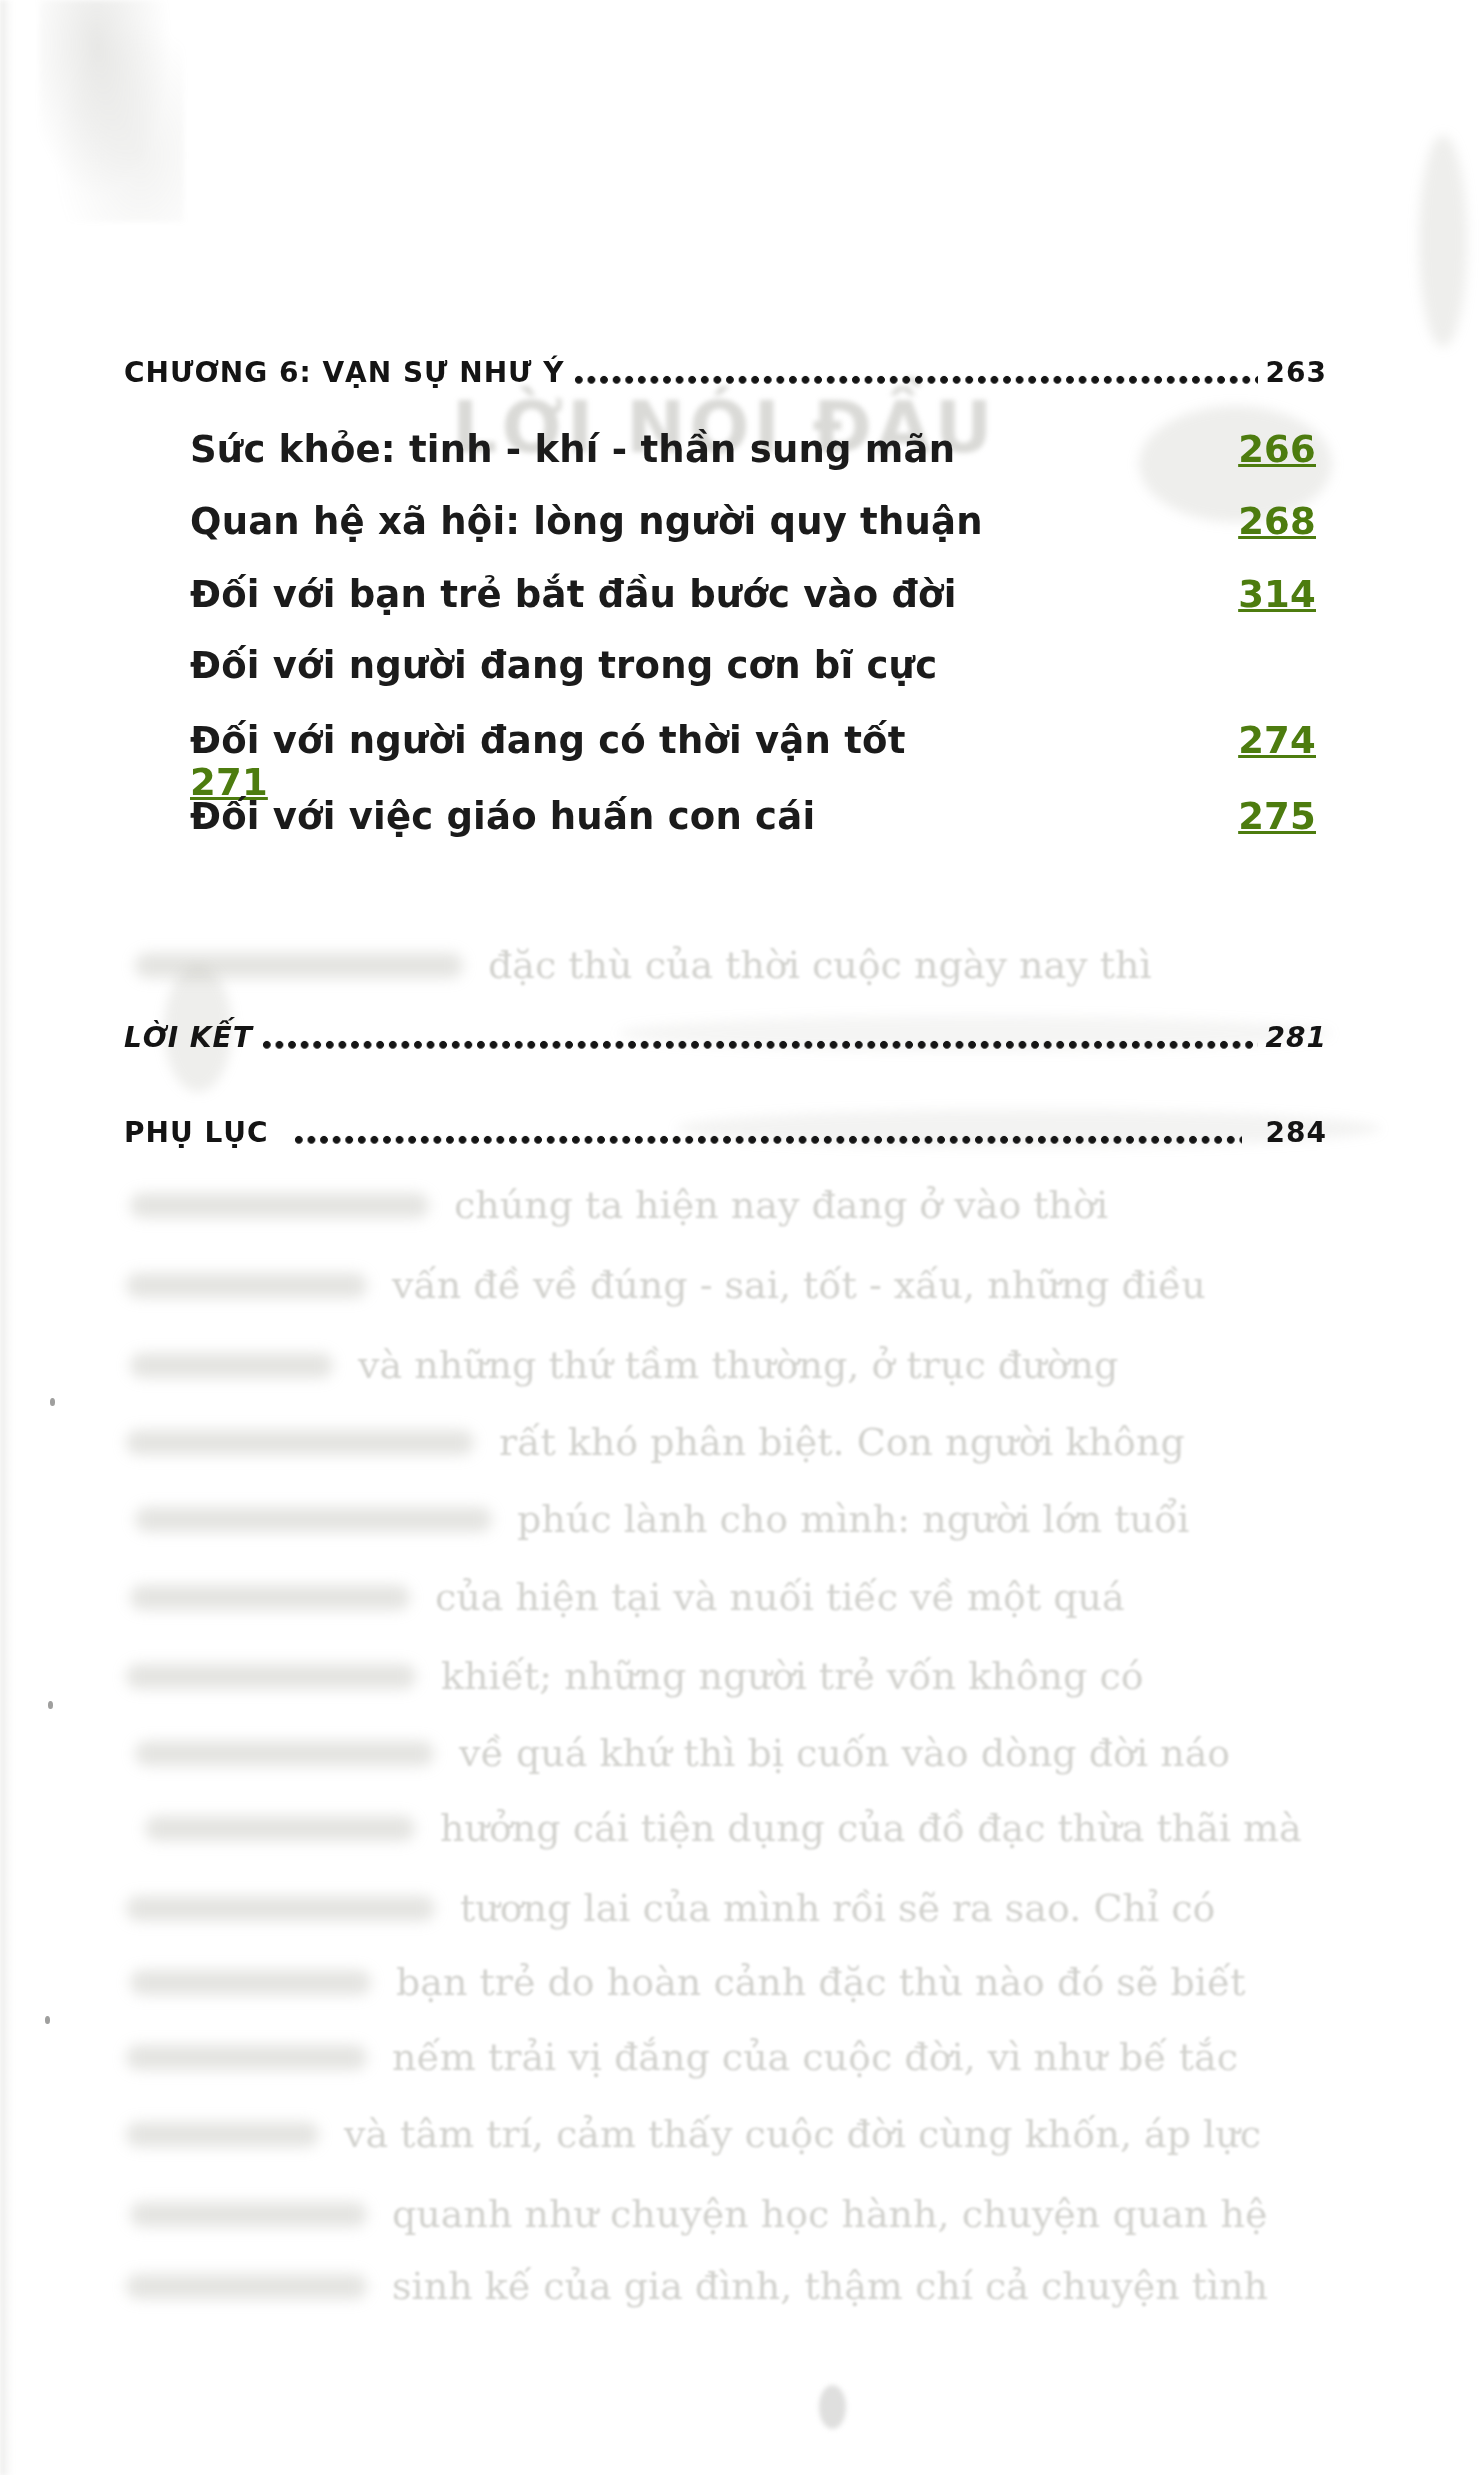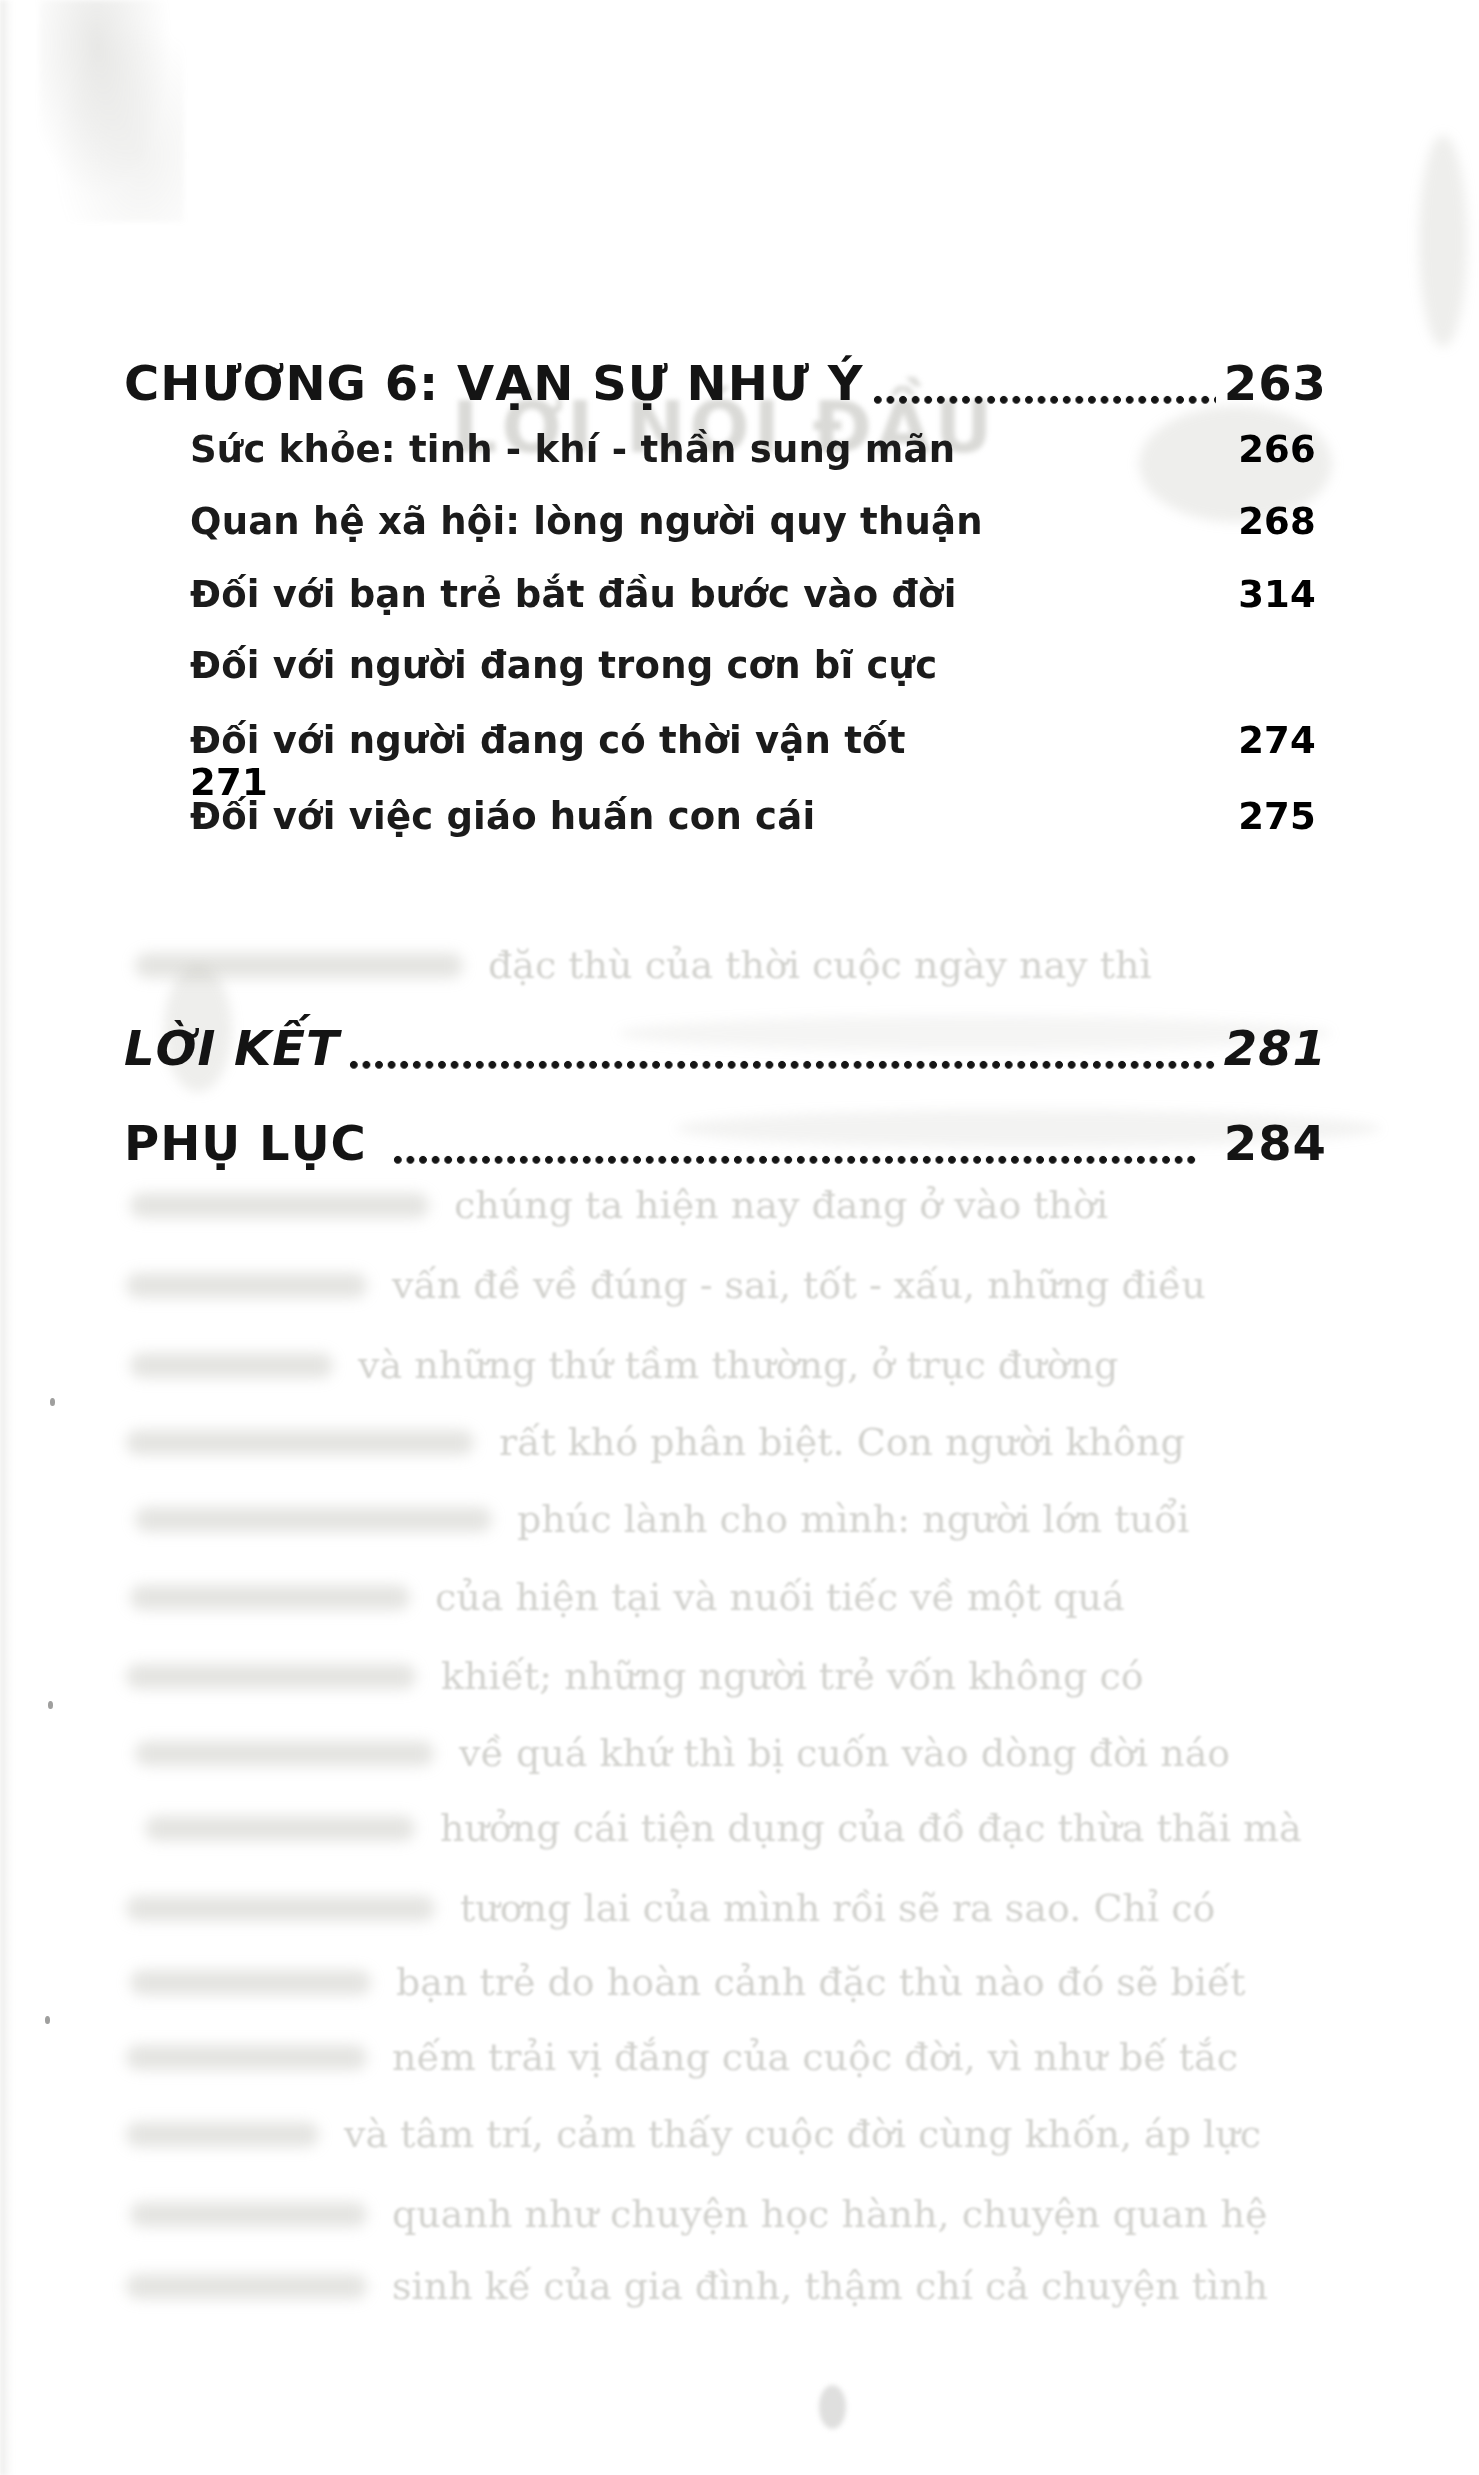--- a/index.html
+++ b/index.html
@@ -16,41 +16,41 @@
   
   .row{
     position:absolute;
     display:flex;
     align-items:baseline;
     line-height:1;
     white-space:nowrap;
   }
   .row.chapter,.row.section{
     left:124px;width:1203px;
-    font-size:48px;font-weight:700;letter-spacing:1px;
+    font-size:28px;font-weight:700;letter-spacing:1px;
     color:#141414;
   }
   .row.item{
     left:190px;width:1126px;
     font-size:37px;font-weight:600;letter-spacing:0.2px;
     color:#1b1b1b;
     gap:40px;
   }
   .fill{flex:1 1 auto;}
   .leader{
     flex:1 1 auto;
     align-self:flex-end;
     height:11.6px;
     margin:0 7.7px 1.9px 9.7px;
     background-image:radial-gradient(circle at 4.8px 5.8px,#151515 3.5px,transparent 4.2px);
     background-size:12.6px 11.6px;
     background-repeat:repeat-x;
   }
   .pg{font-weight:700;color:#141414;}
-  .row.item .pg{font-weight:600;color:#000000;}
+  .row.item .pg{font-weight:600;color:#4d7c0f;text-decoration:underline;}
 
   
   #ghost-layer{position:absolute;inset:0;pointer-events:none;}
   .ghost-title{
     position:absolute;left:452px;top:386px;
     font-size:71px;font-weight:700;letter-spacing:3.9px;
     color:rgba(146,146,138,0.34);
     filter:blur(2.4px);
     white-space:nowrap;
   }

